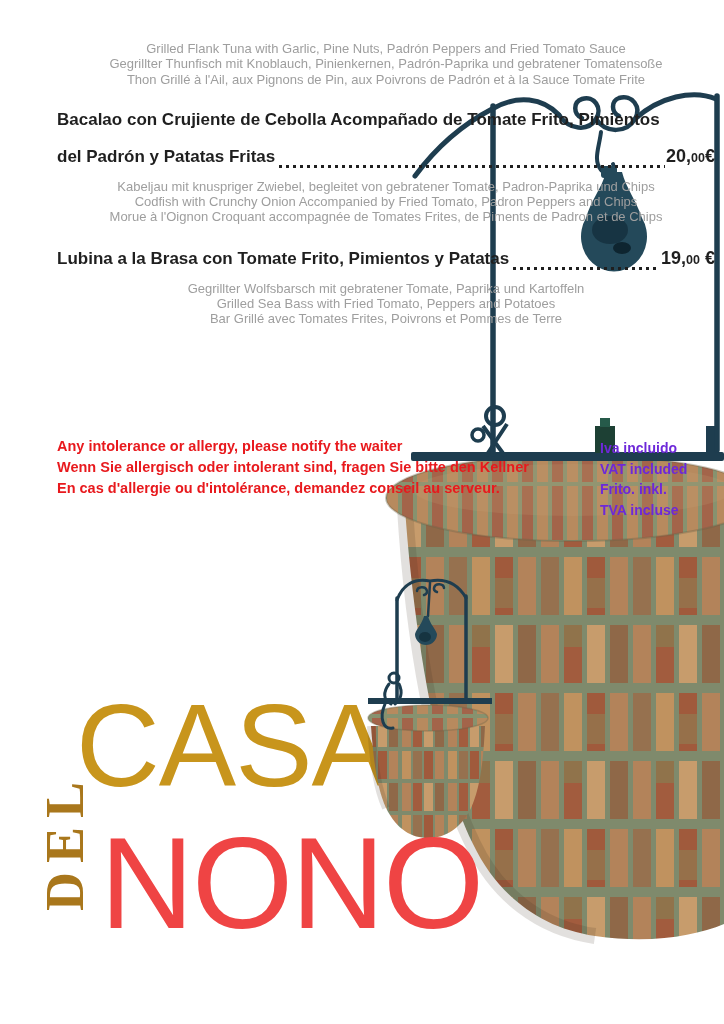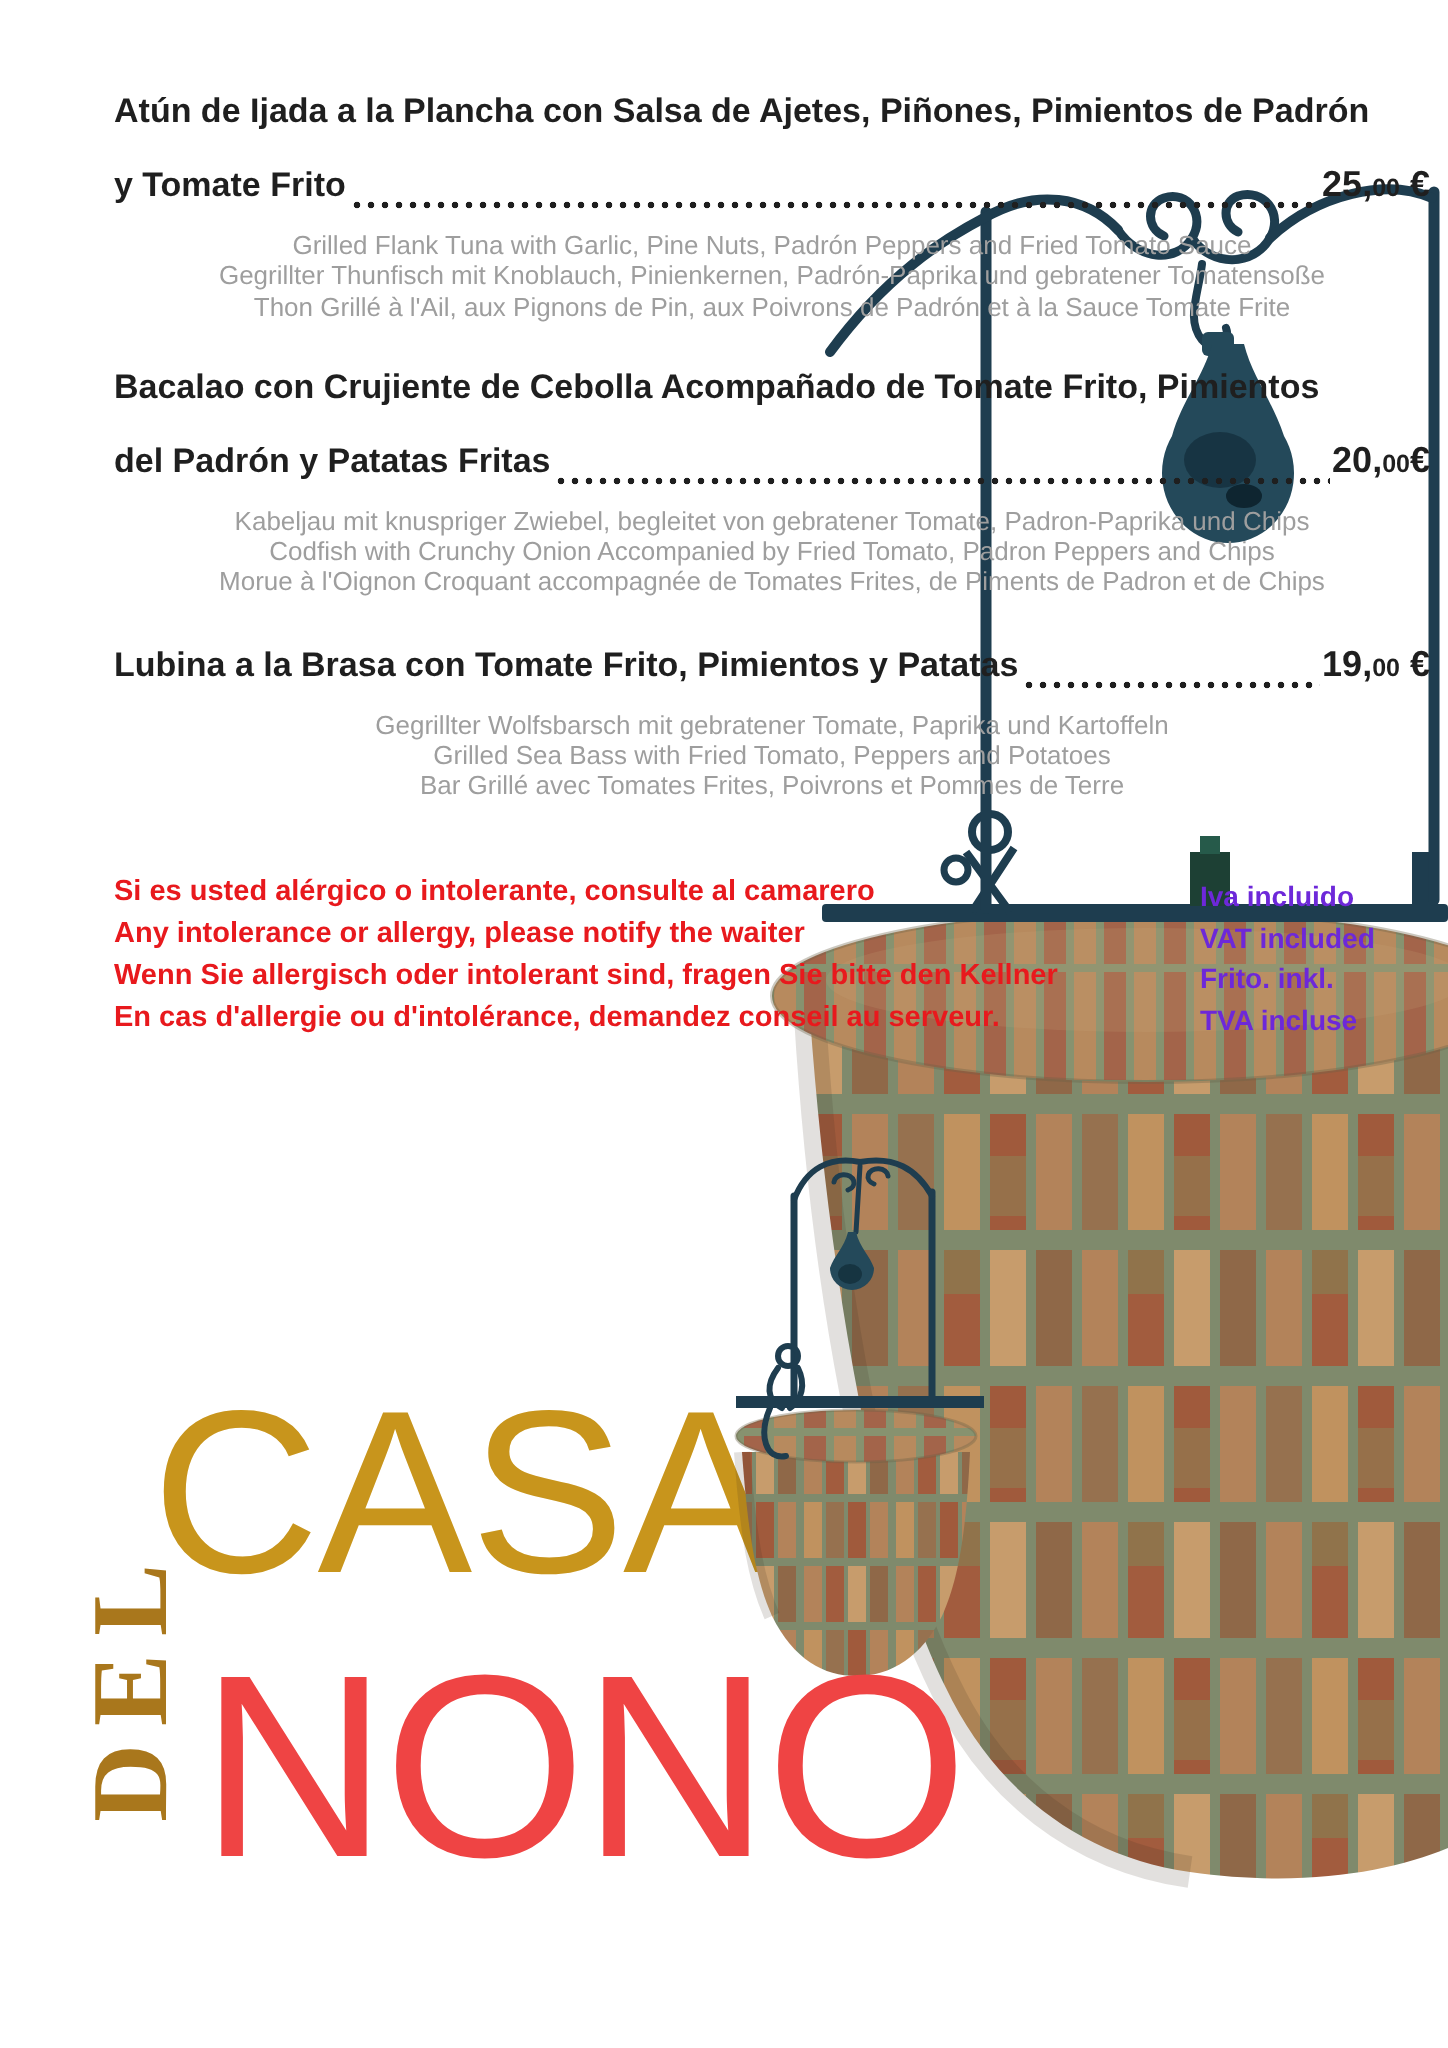--- a/index.html
+++ b/index.html
@@ -158,28 +158,20 @@
       <ellipse cx="70" cy="559" rx="6" ry="5" fill="#14303d" opacity="0.85"></ellipse>
     </g>
   </svg>
 
   <div class="logo-del">DEL</div>
   <div class="logo-nono">NONO</div>
 
   <div class="menu">
 
     <div class="dish">
-      <div class="dish-title">
-        <div class="t-line">Atún de Ijada a la Plancha con Salsa de Ajetes, Piñones, Pimientos de Padrón</div>
-        <div class="t-line flexline">
-          <span>y Tomate Frito</span>
-          <span class="leader"></span>
-          <span class="price"><span class="p-main">25,</span><span class="p-cents">00</span><span class="p-main"> €</span></span>
-        </div>
-      </div>
       <div class="dish-trans">
         <div>Grilled Flank Tuna with Garlic, Pine Nuts, Padrón Peppers and Fried Tomato Sauce</div>
         <div>Gegrillter Thunfisch mit Knoblauch, Pinienkernen, Padrón-Paprika und gebratener Tomatensoße</div>
         <div>Thon Grillé à l'Ail, aux Pignons de Pin, aux Poivrons de Padrón et à la Sauce Tomate Frite</div>
       </div>
     </div>
 
     <div class="dish">
       <div class="dish-title">
         <div class="t-line">Bacalao con Crujiente de Cebolla Acompañado de Tomate Frito, Pimientos</div>
@@ -207,21 +199,20 @@
       <div class="dish-trans">
         <div>Gegrillter Wolfsbarsch mit gebratener Tomate, Paprika und Kartoffeln</div>
         <div>Grilled Sea Bass with Fried Tomato, Peppers and Potatoes</div>
         <div>Bar Grillé avec Tomates Frites, Poivrons et Pommes de Terre</div>
       </div>
     </div>
 
   </div>
 
   <div class="allergy">
-    <div>Si es usted alérgico o intolerante, consulte al camarero</div>
     <div>Any intolerance or allergy, please notify the waiter</div>
     <div>Wenn Sie allergisch oder intolerant sind, fragen Sie bitte den Kellner</div>
     <div>En cas d'allergie ou d'intolérance, demandez conseil au serveur.</div>
   </div>
 
   <div class="vat">
     <div>Iva incluido</div>
     <div>VAT included</div>
     <div>Frito. inkl.</div>
     <div>TVA incluse</div>

